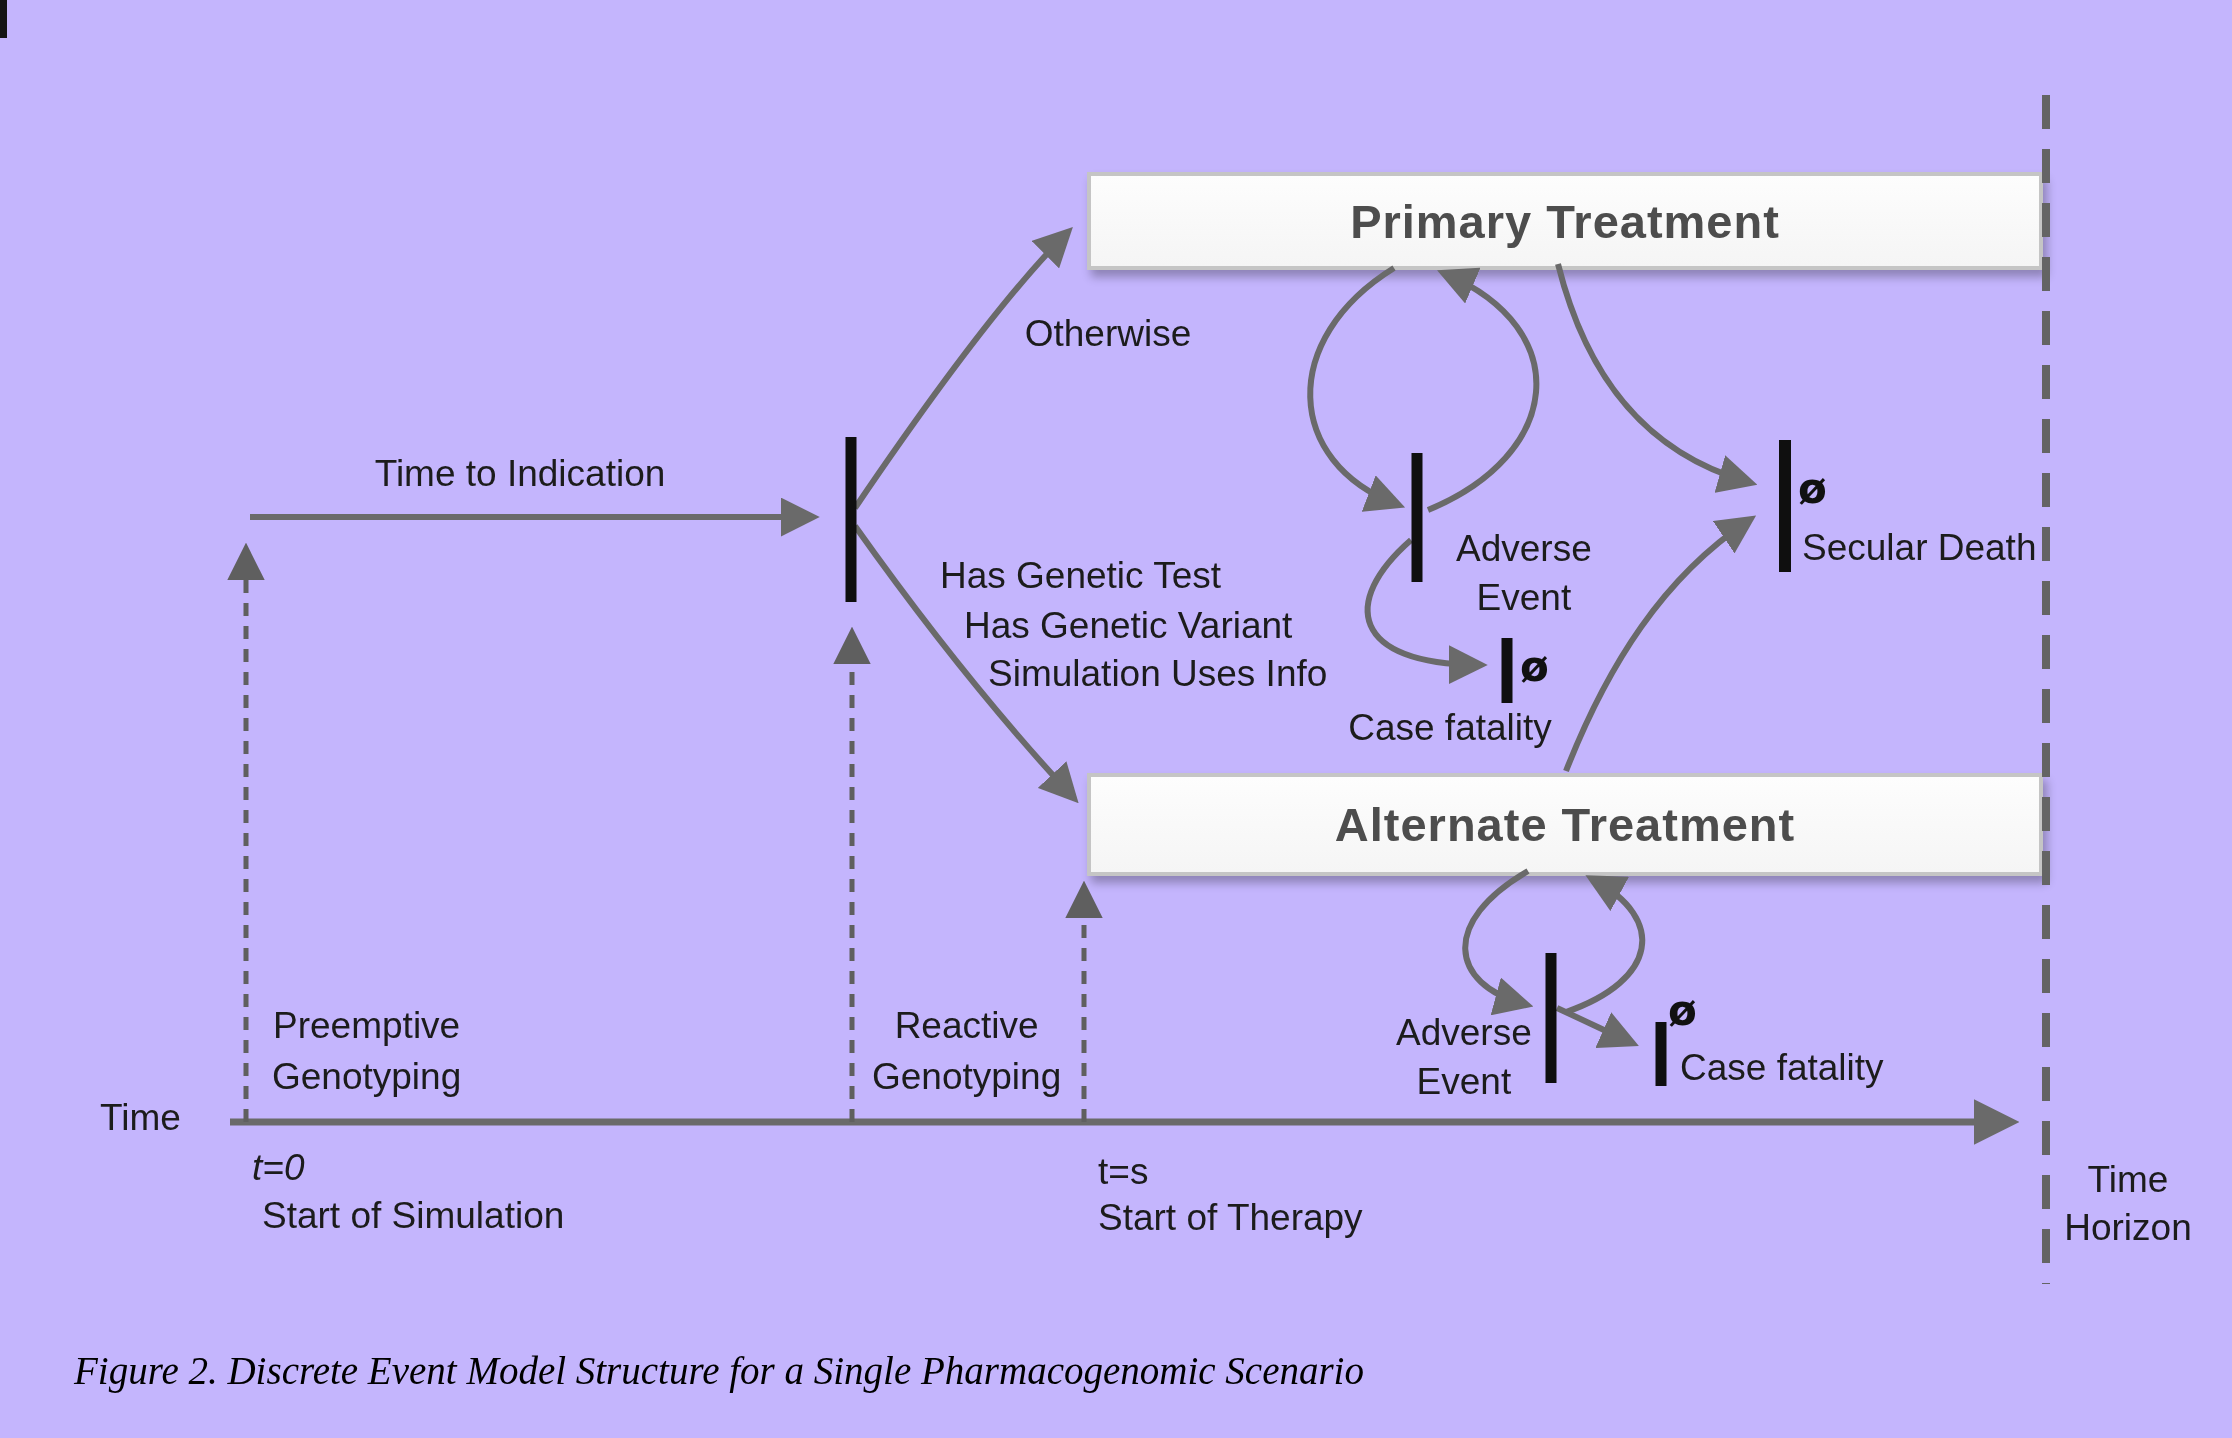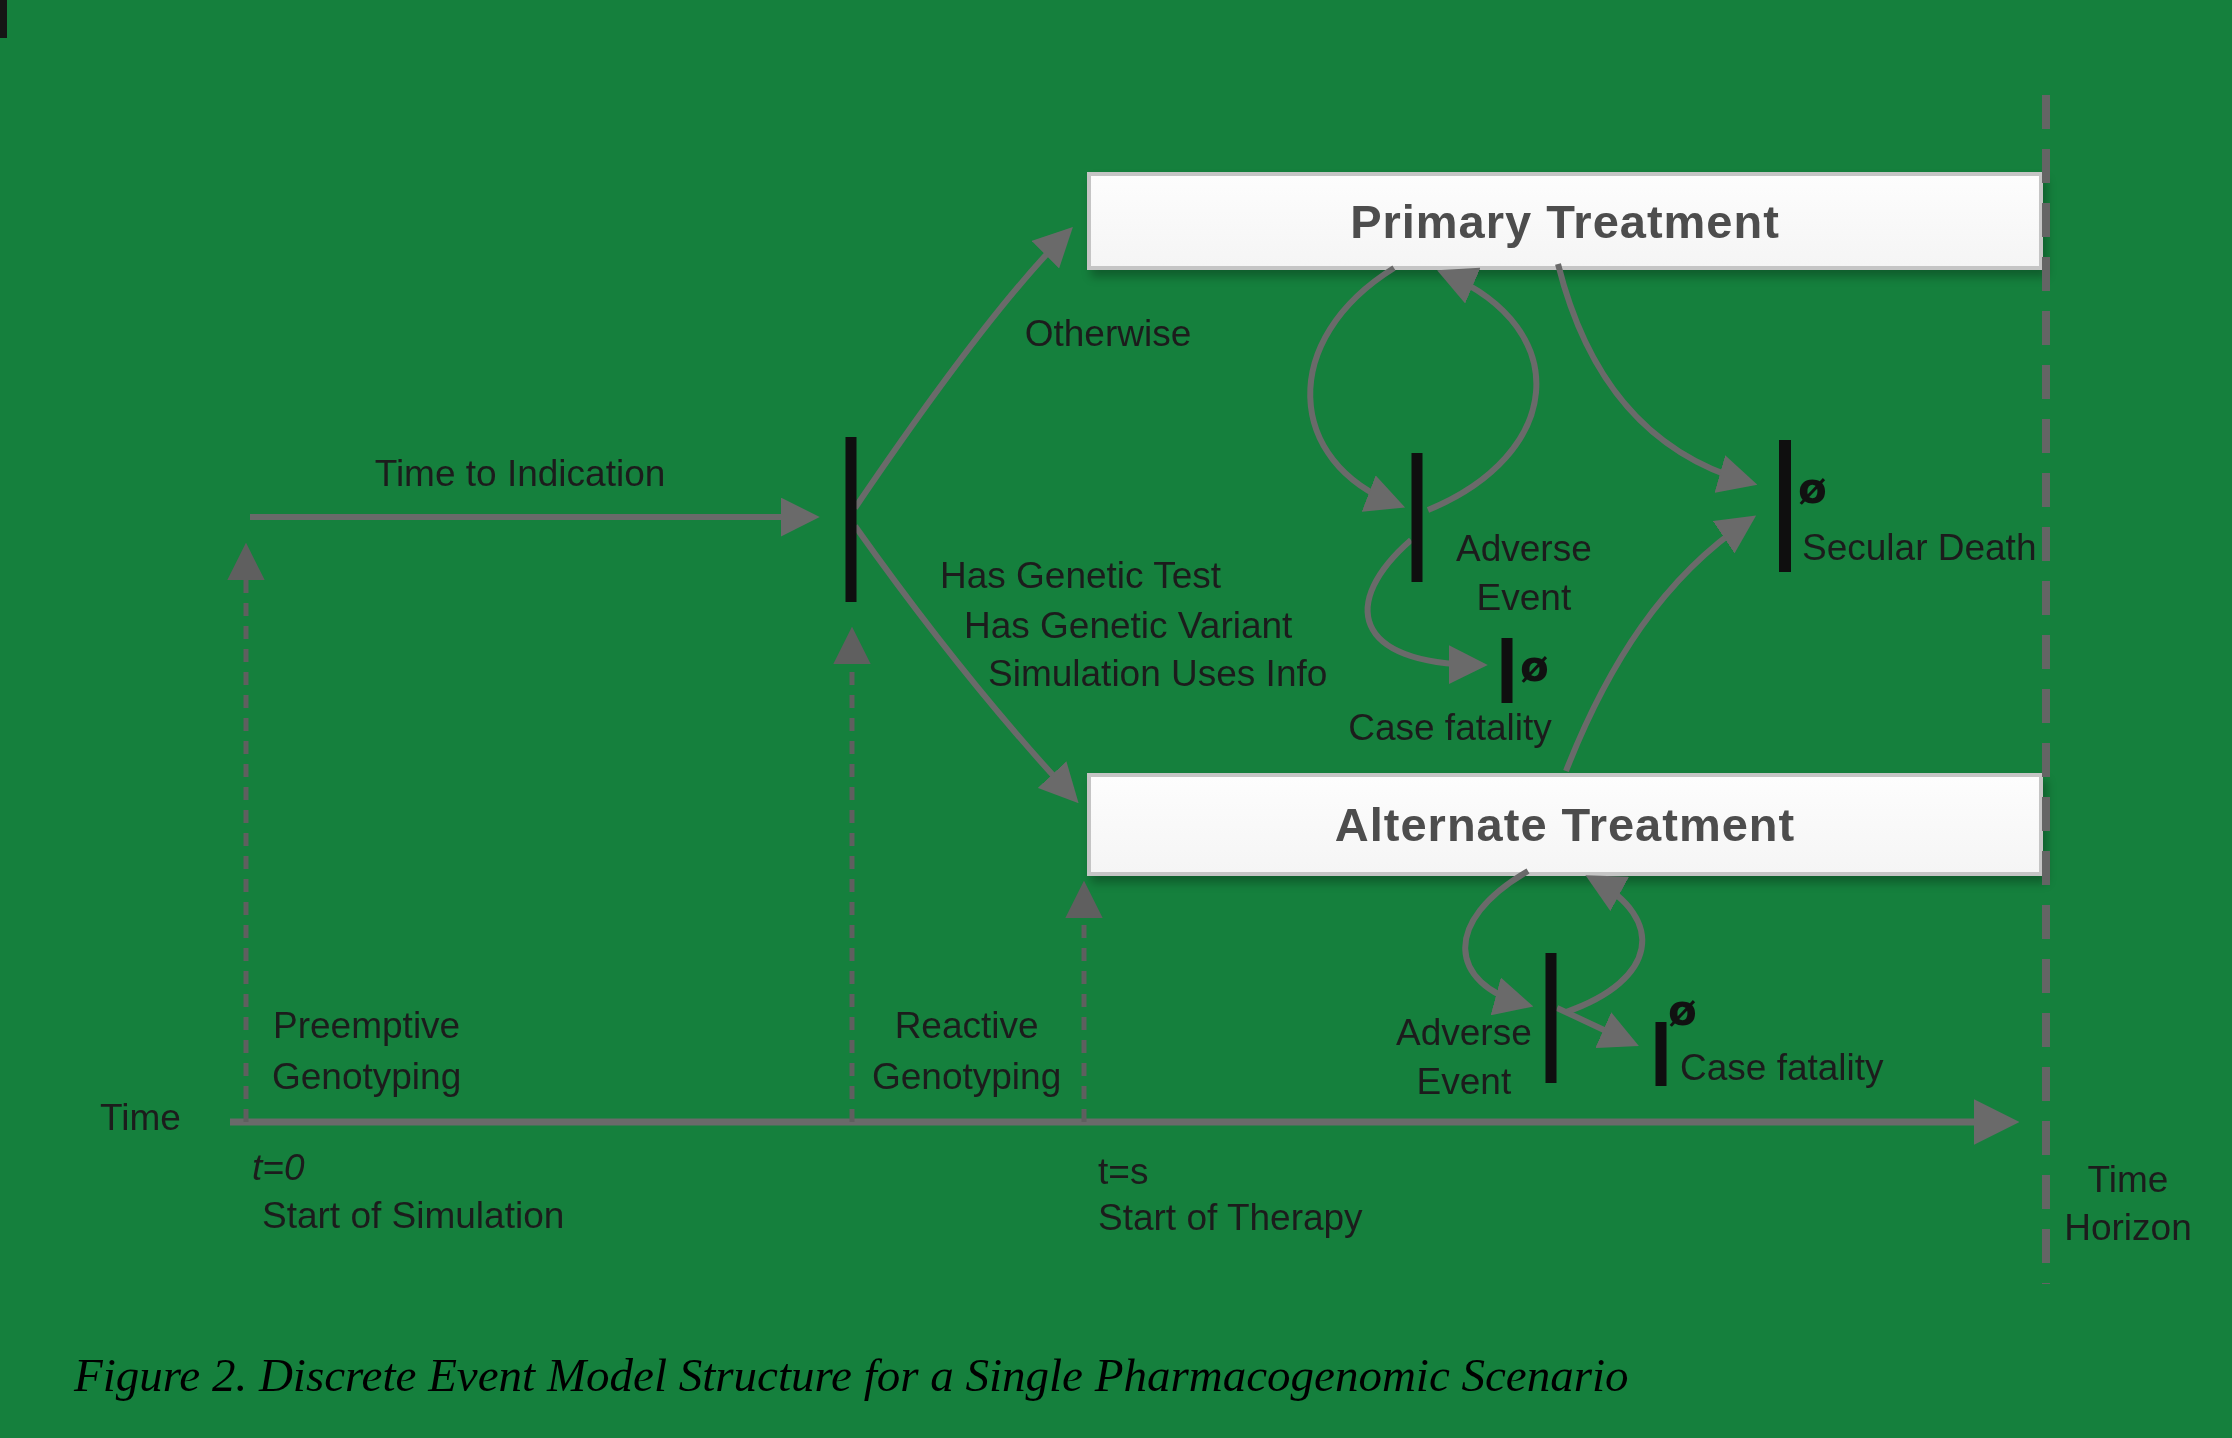--- a/index.html
+++ b/index.html
@@ -1,21 +1,21 @@
 <!DOCTYPE html>
 <html><head>
 <meta charset="utf-8">
 <title>Figure</title>
 <style>
   html,body{margin:0;padding:0;background:#ffffff;}
   .stage{
     position:relative;
     width:2232px;
     height:1438px;
-    background:#15803d;
+    background:#c4b5fd;
     font-family:"Liberation Sans","DejaVu Sans",sans-serif;
     color:#1c1c1c;
     overflow:hidden;
   }
   .diagram-svg{position:absolute;left:0;top:0;z-index:3;}
   .state-box{
     position:absolute;
     left:1087px;
     width:948px;
     background:linear-gradient(#fdfdfd,#f5f5f5);
@@ -51,21 +51,21 @@
     z-index:4;
     position:absolute;
     font-family:"DejaVu Sans","Liberation Sans",sans-serif;
   }
   .caption{
     position:absolute;
     left:74px;
     top:1348px;
     font-family:"Liberation Serif","DejaVu Serif",serif;
     font-style:italic;
-    font-size:47px;
+    font-size:39px;
     color:#000;
     z-index:4;
     white-space:nowrap;
   }
   .artifact{
     position:absolute;left:0;top:0;width:7px;height:38px;background:#151515;z-index:5;
   }
 </style>
 </head>
 <body>

